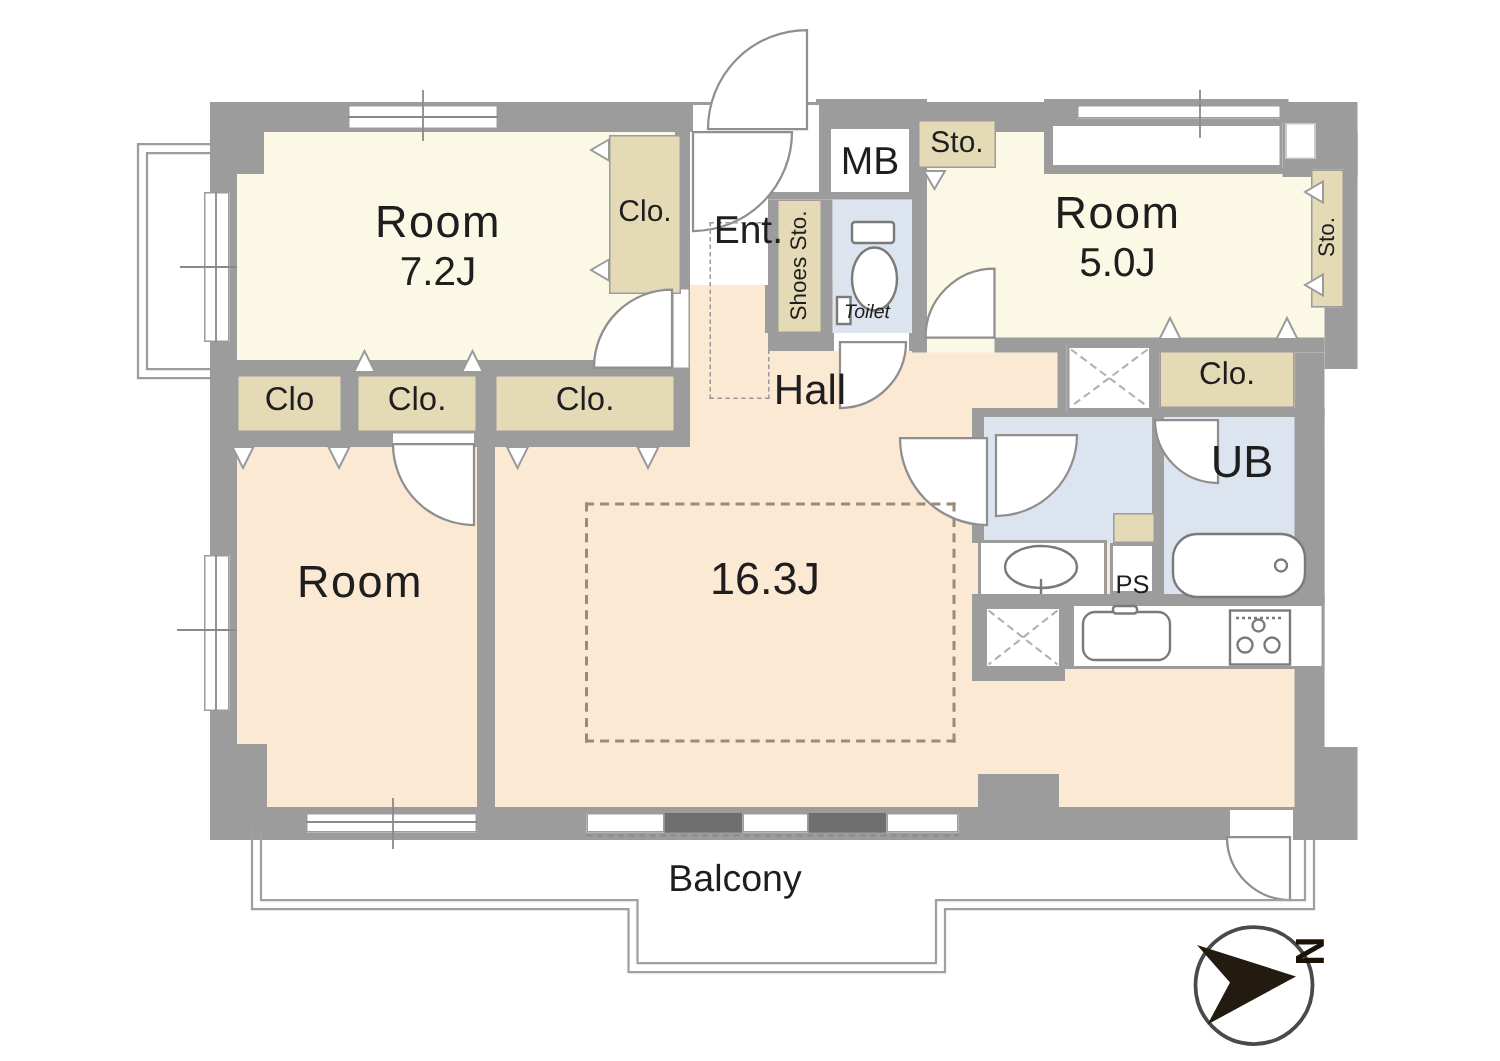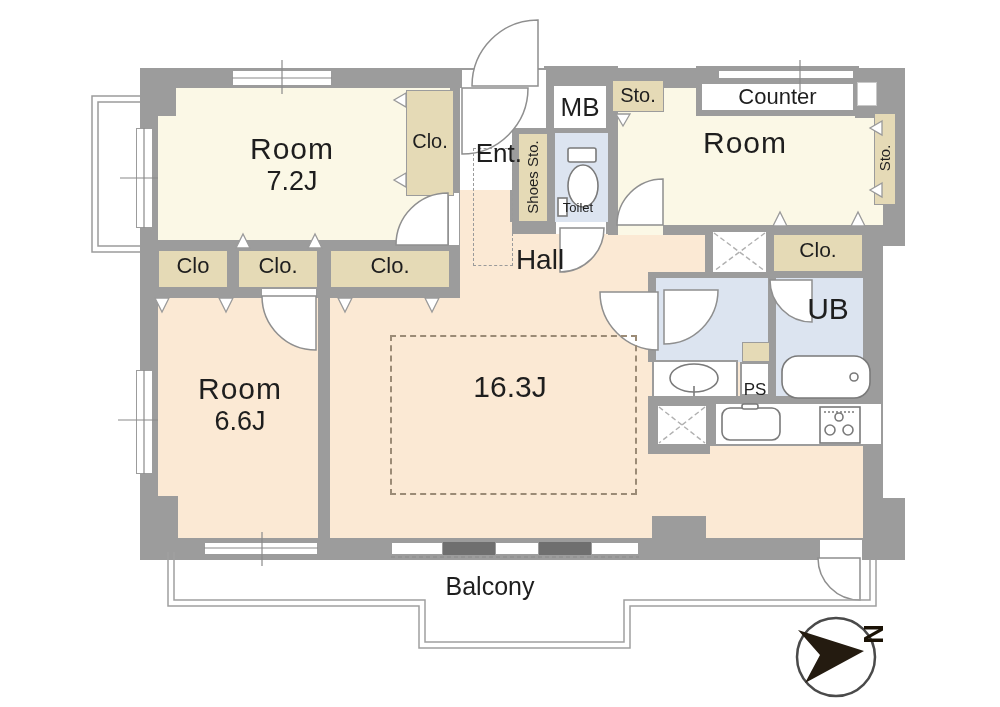--- a/index.html
+++ b/index.html
@@ -195,35 +195,34 @@
 
   <div class="dash" style="left:390px;top:335px;width:247px;height:160px;border:2px dashed #9b8b76;"></div>
   <div class="dash" style="left:473px;top:148px;width:40px;height:118px;border:1.5px dashed #9a9a9a;"></div>
 
   <div class="label" style="left:212px;top:132px;width:160px;">
     <span class="rname" style="display:block;">Room</span>
     <span class="rsize" style="display:block;">7.2J</span>
   </div>
   <div class="label" style="left:660px;top:126px;width:170px;">
     <span class="rname" style="display:block;">Room</span>
+    <span class="rsize" style="display:block;">5.0J</span>
   </div>
   <div class="label" style="left:160px;top:372px;width:160px;">
     <span class="rname" style="display:block;">Room</span>
-    <span class="rsize" style="display:block;">6.6J</span>
   </div>
   <div class="label" style="left:430px;top:370px;width:160px;">
     <span style="display:block;font-size:30px;line-height:34px;">16.3J</span>
   </div>
   <div class="label" style="left:500px;top:244px;width:80px;font-size:28px;">Hall</div>
   <div class="label" style="left:452px;top:138px;width:70px;font-size:26px;text-align:right;">Ent.</div>
-  <div class="label" style="left:555px;top:200px;width:46px;font-size:13px;">Toilet</div>
+  <div class="label" style="left:555px;top:200px;width:46px;font-size:13px;font-style:italic;">Toilet</div>
   <div class="label" style="left:798px;top:292px;width:60px;font-size:30px;">UB</div>
   <div class="label" style="left:740px;top:366px;width:30px;font-size:17px;margin-top:14px;">PS</div>
   <div class="label" style="left:552px;top:92px;width:56px;font-size:26px;">MB</div>
-  <div class="label" style="left:700px;top:84px;width:155px;font-size:22px;">Counter</div>
   <div class="label" style="left:410px;top:572px;width:160px;font-size:25px;">Balcony</div>
   <div class="label" style="left:402px;top:130px;width:56px;font-size:20px;">Clo.</div>
   <div class="label vert" style="left:483px;top:167px;width:100px;height:20px;font-size:15px;line-height:20px;">Shoes Sto.</div>
   <div class="label" style="left:612px;top:84px;width:52px;font-size:20px;">Sto.</div>
   <div class="label vert" style="left:855px;top:148px;width:60px;height:20px;font-size:15px;line-height:20px;">Sto.</div>
   <div class="label" style="left:773px;top:238px;width:90px;font-size:21px;">Clo.</div>
   <div class="label" style="left:158px;top:253px;width:70px;font-size:22px;">Clo</div>
   <div class="label" style="left:238px;top:253px;width:80px;font-size:22px;">Clo.</div>
   <div class="label" style="left:330px;top:253px;width:120px;font-size:22px;">Clo.</div>
 

